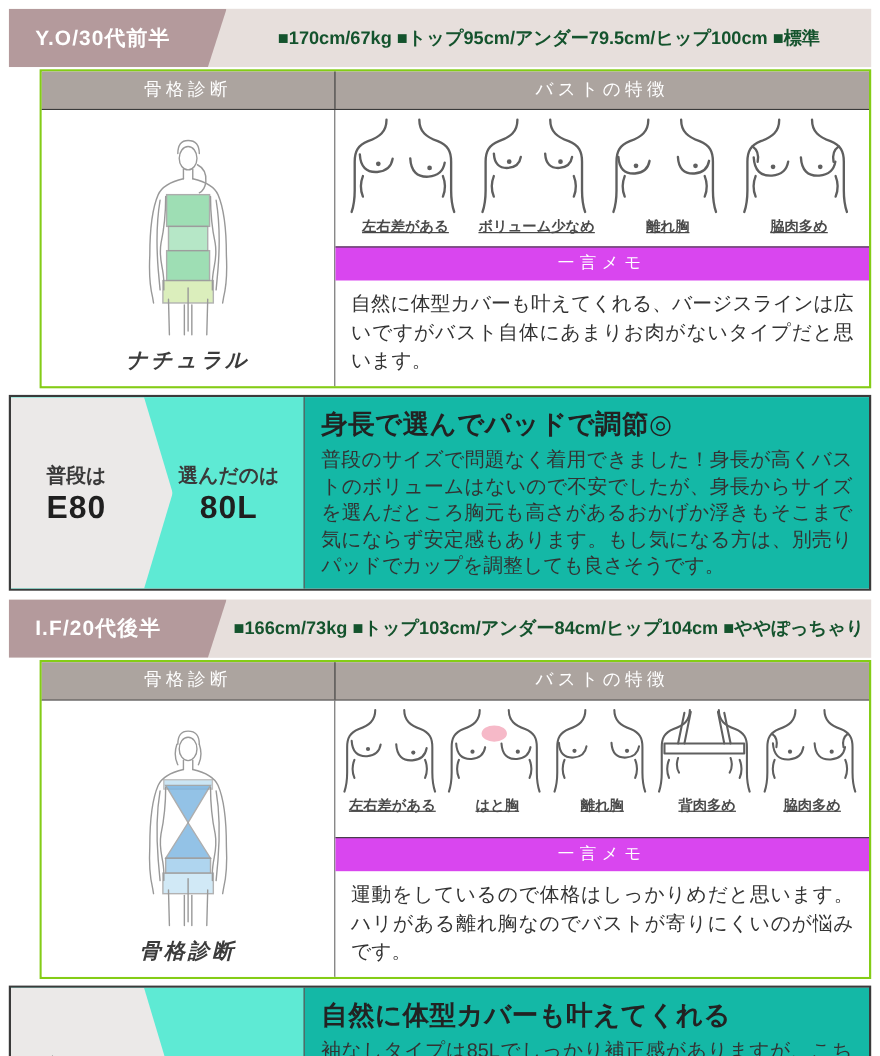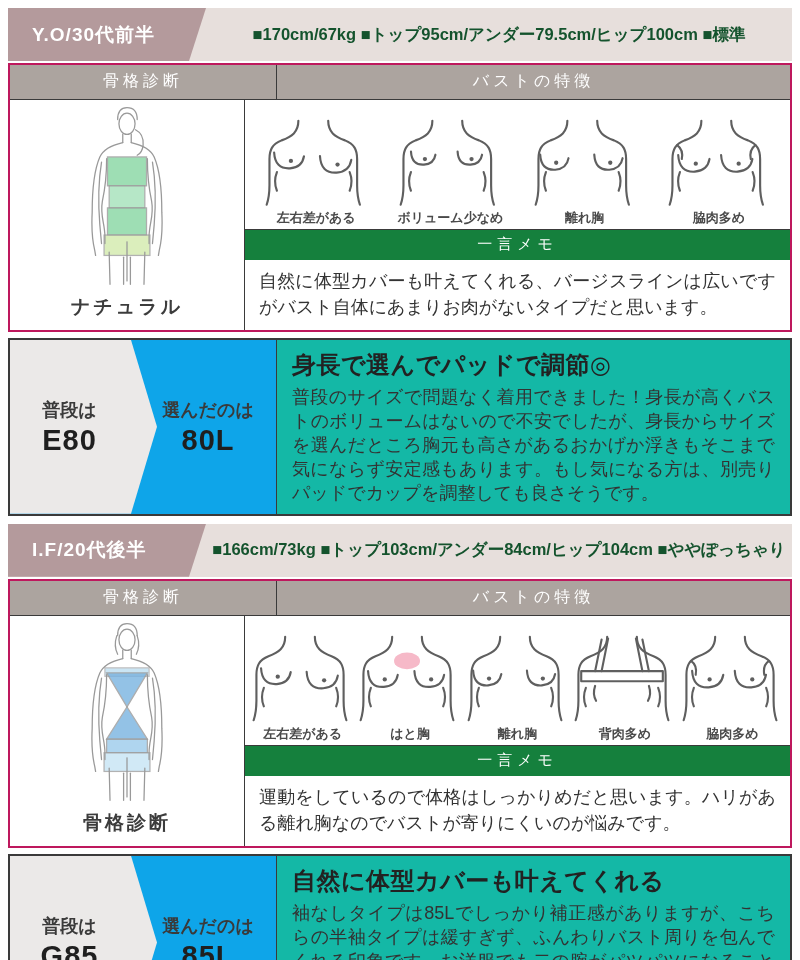--- a/index.html
+++ b/index.html
@@ -20,56 +20,57 @@
     display:flex;align-items:center;padding-left:24px;box-sizing:border-box;
     font-size:19px;font-weight:700;letter-spacing:1px;
     clip-path:polygon(0 0,100% 0,calc(100% - 17px) 100%,0 100%);
   }
   .profile-specs{
     flex:1;display:flex;align-items:center;justify-content:center;
     font-size:16.5px;font-weight:700;color:#14532d;letter-spacing:0;
   }
 
   
-  .diag-table{border:2px solid #be185d;margin-bottom:6px;}
+  .diag-table{border:2px solid #84cc16;margin-bottom:6px;margin-left:28px;}
   .thead{display:flex;background:#aca49f;color:#fff;border-bottom:1px solid #3a3a3a;}
   .th{padding:6px 0 7px;text-align:center;font-size:16px;letter-spacing:4px;}
   .th-left{width:267px;flex:none;border-right:1px solid #3a3a3a;box-sizing:border-box;}
   .th-right{flex:1;}
   .tbody{display:flex;align-items:stretch;}
   .col-left{
-    width:235px;flex:none;border-right:1px solid #3a3a3a;box-sizing:border-box;
+    width:267px;flex:none;border-right:1px solid #3a3a3a;box-sizing:border-box;
     display:flex;flex-direction:column;align-items:center;justify-content:flex-end;
-    padding:6px 0 10px;background:#fff;
+    padding:6px 0 10px;background:#fff;font-style:italic;
   }
   .figure-label{font-size:19px;font-weight:700;color:#3c3c3c;letter-spacing:3px;margin-top:4px;}
   .col-right{flex:1;display:flex;flex-direction:column;background:#fff;}
   .icons-row{
-    flex:1;min-height:116px;display:flex;align-items:flex-end;justify-content:space-evenly;
+    flex:1;min-height:116px;display:flex;align-items:flex-start;justify-content:space-evenly;
     padding:6px 4px 2px;
+    text-decoration:underline;
   }
   .feature{flex:1 1 0;min-width:0;display:flex;flex-direction:column;align-items:center;}
   .feature svg{width:95%;max-width:108px;display:block;}
   .feature-label{
     font-size:13px;font-weight:700;color:#4a4a4a;white-space:nowrap;margin-top:1px;
   }
   .memo-head{
-    background:#15803d;color:#fff;text-align:center;font-size:15px;letter-spacing:5px;
+    background:#d946ef;color:#fff;text-align:center;font-size:15px;letter-spacing:5px;
     padding:5px 0 6px;border-top:1px solid #3a3a3a;
   }
   .memo-text{
     padding:8px 14px 10px;font-size:18px;line-height:1.45;color:#333;text-align:justify;
   }
 
   
   .result-row{
     display:flex;align-items:stretch;border:2px solid #3a3a3a;min-height:161px;margin-bottom:8px;
   }
   .size-graphic{
-    position:relative;width:266px;flex:none;background:#0ea5e9;border-right:1px solid #3a3a3a;
+    position:relative;width:266px;flex:none;background:#5eead4;border-right:1px solid #3a3a3a;
     overflow:hidden;
   }
   .size-gray{
     position:absolute;top:0;bottom:0;left:0;width:147px;background:#ebe9e8;
     clip-path:polygon(0 0,calc(100% - 26px) 0,100% 50%,calc(100% - 26px) 100%,0 100%);
   }
   .size-col{
     position:absolute;top:0;bottom:0;display:flex;flex-direction:column;
     justify-content:center;align-items:center;gap:4px;
   }

